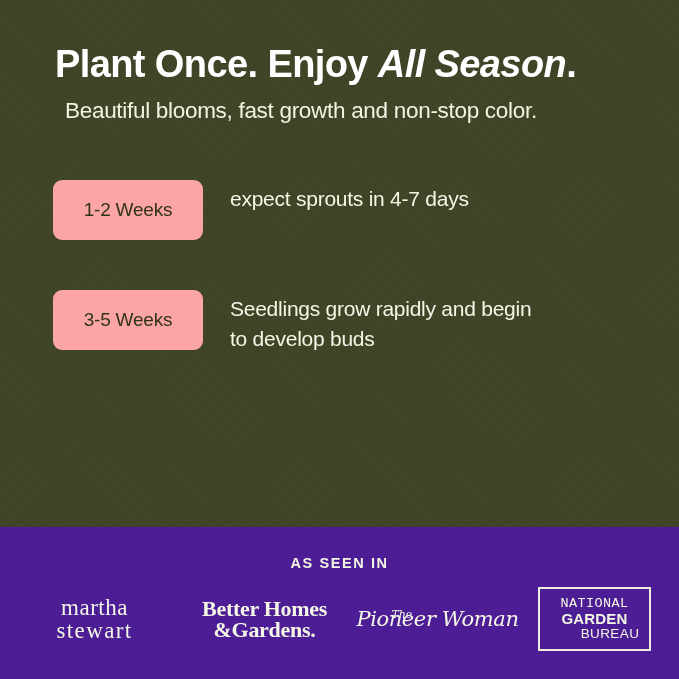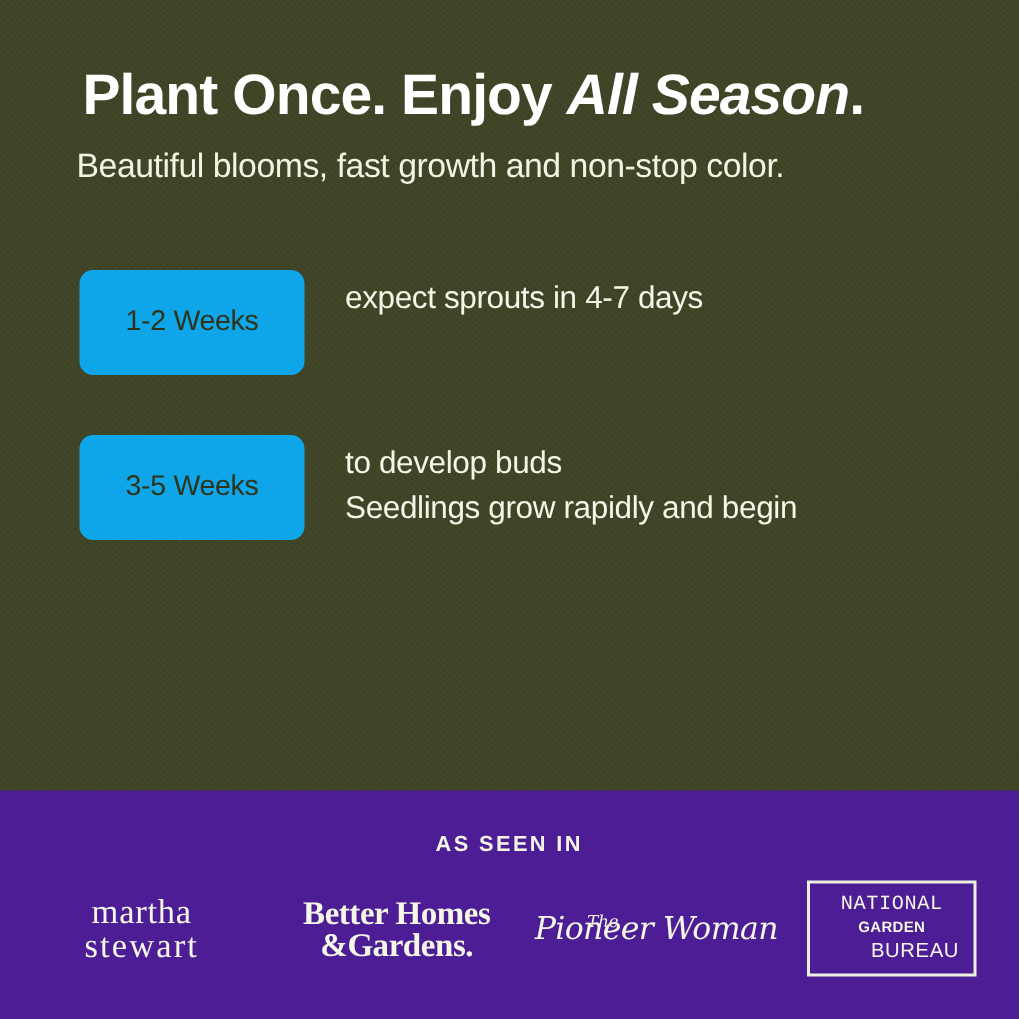--- a/index.html
+++ b/index.html
@@ -54,21 +54,21 @@
     color: #ffffff;
     white-space: nowrap;
   }
   #headline .em {
     font-style: italic;
     font-weight: 700;
   }
 
   #subhead {
     position: absolute;
-    left: 51px;
+    left: 65px;
     top: 98px;
     margin: 0;
     font-size: 22.5px;
     font-weight: 400;
     letter-spacing: -0.3px;
     color: #f2f4e2;
     white-space: nowrap;
   }
 
   
@@ -83,23 +83,23 @@
     height: 70px;
     margin-bottom: 40px;
     display: flex;
     align-items: flex-start;
   }
   .tl-row:last-child { margin-bottom: 0; }
 
   .tl-chip {
     flex: 0 0 auto;
     width: 150px;
-    height: 70px;
+    height: 60px;
     box-sizing: border-box;
-    background: #0ea5e9;
+    background: #fca5a5;
     border-radius: 9px;
     display: flex;
     align-items: center;
     justify-content: center;
     color: #2f3418;
     font-size: 19px;
     font-weight: 500;
     letter-spacing: -0.2px;
   }
 
@@ -201,21 +201,21 @@
   #logo-ngb {
     border: 2px solid #eef0dd;
     padding: 7px 10px 8px 10px;
     line-height: 15px;
     color: #f4f6e6;
     font-size: 13.5px;
     letter-spacing: 0.4px;
     text-align: center;
   }
   #logo-ngb .l1 { display: block; font-weight: 400; font-family: Liberation Mono, monospace; }
-  #logo-ngb .l2 { display: block; font-weight: 700; font-size: 10px; letter-spacing: 0.2px; }
+  #logo-ngb .l2 { display: block; font-weight: 700; font-size: 15px; letter-spacing: 0.2px; }
   #logo-ngb .l3 { display: block; font-weight: 400; margin-left: 31px; }
 </style>
 </head>
 <body>
 
 <div id="poster">
 
   <div id="texture"></div>
 
   <section id="top-section">
@@ -229,22 +229,22 @@
       <div class="tl-row">
         <div class="tl-chip">1-2 Weeks</div>
         <div class="tl-text">
           <span class="line">expect sprouts in 4-7 days</span>
         </div>
       </div>
 
       <div class="tl-row">
         <div class="tl-chip">3-5 Weeks</div>
         <div class="tl-text">
+          <span class="line">Seedlings grow rapidly and begin</span>
           <span class="line">to develop buds</span>
-          <span class="line">Seedlings grow rapidly and begin</span>
         </div>
       </div>
 
 
     </div>
   </section>
 
   <footer id="footer">
 
     <div id="as-seen-in">AS SEEN IN</div>

